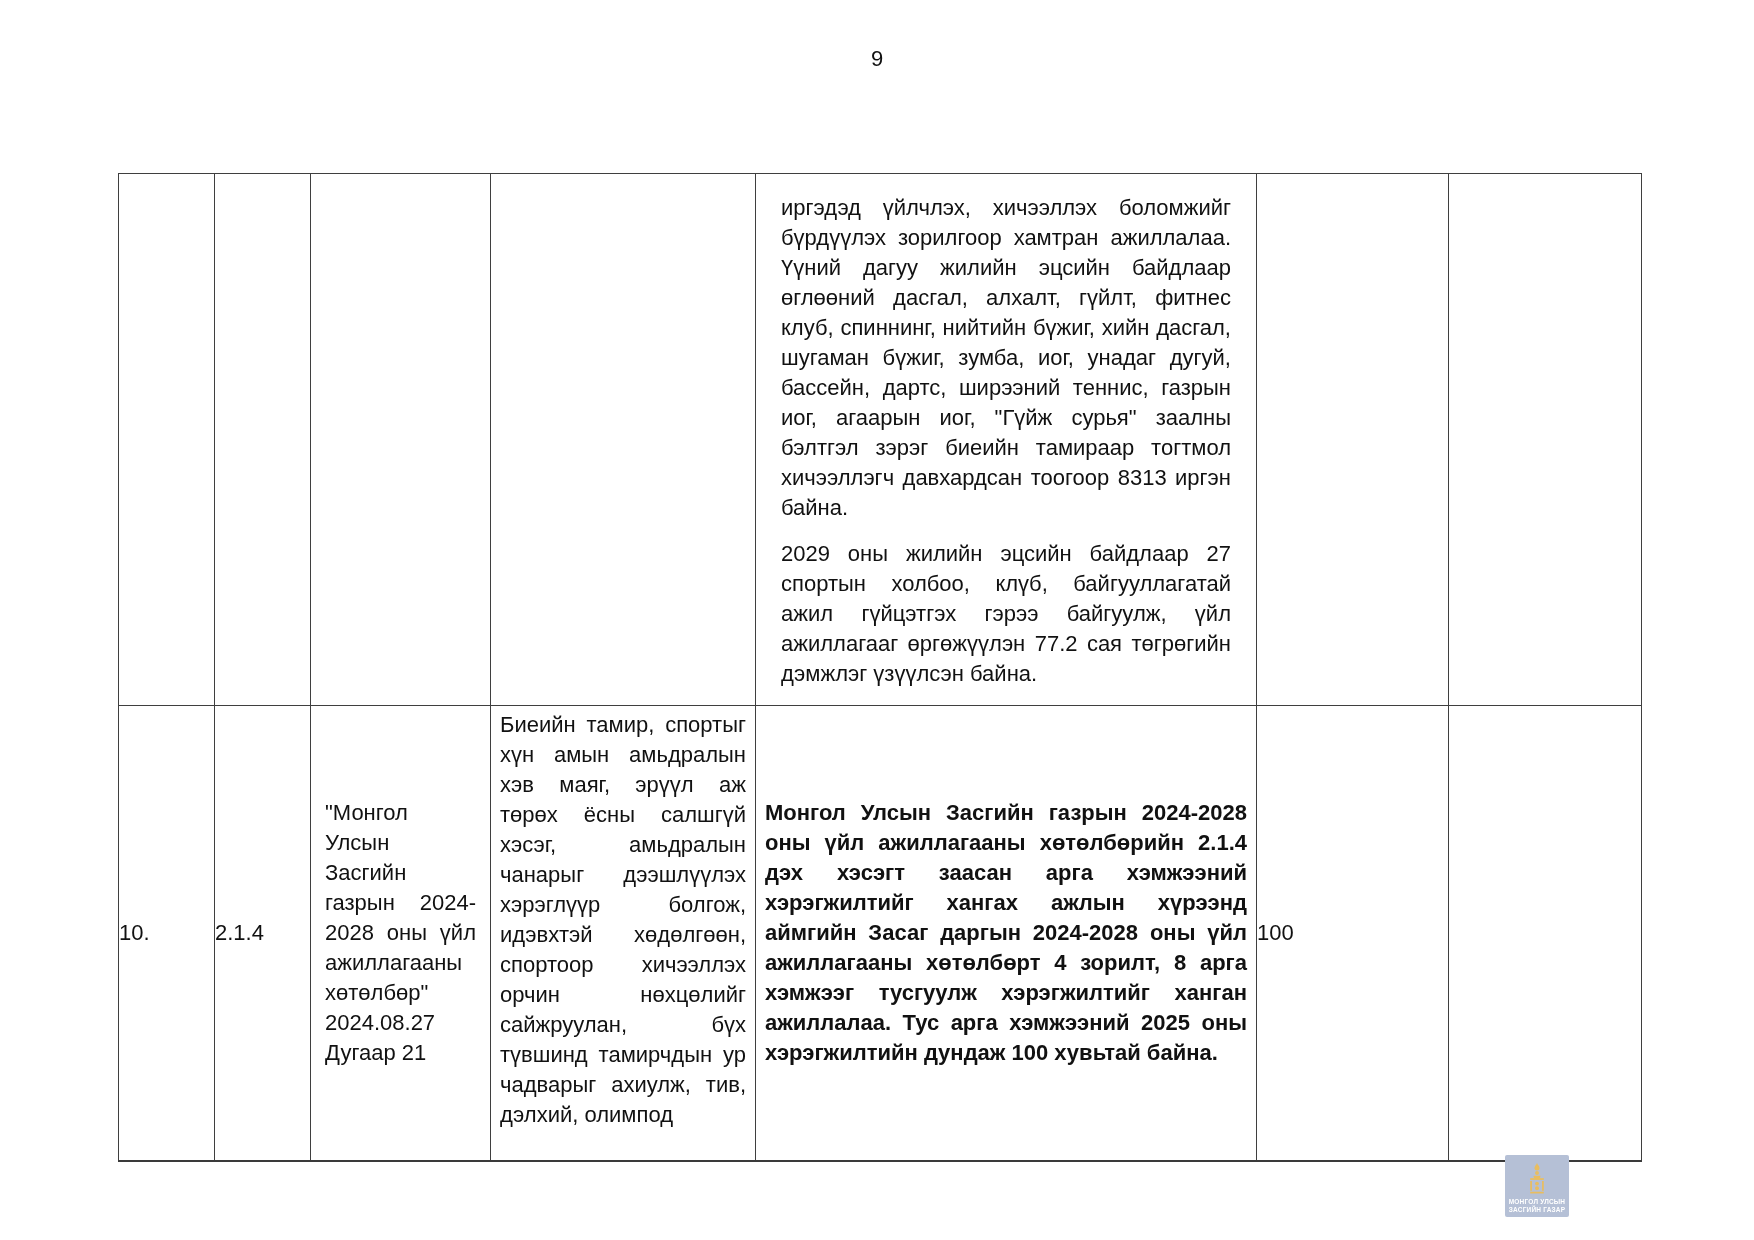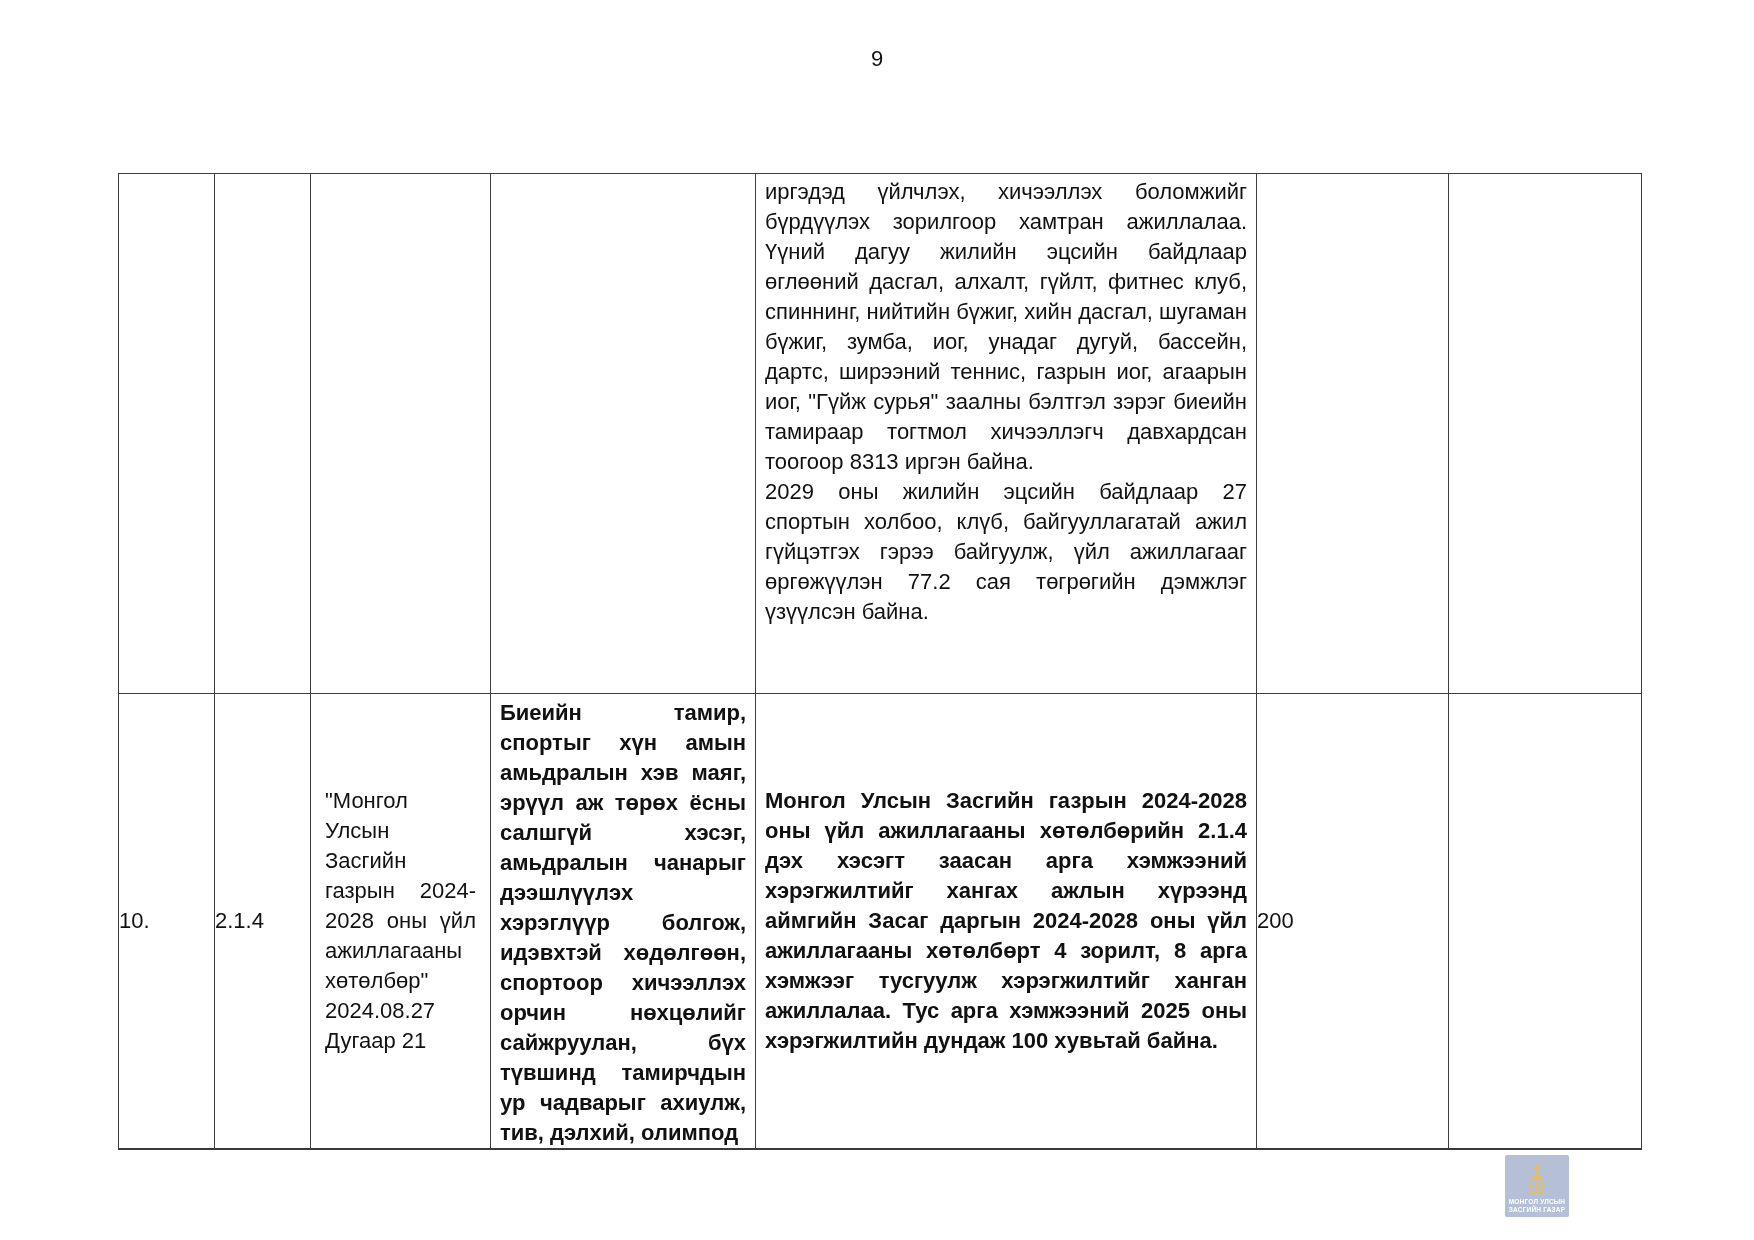--- a/index.html
+++ b/index.html
@@ -41,30 +41,29 @@
     word-wrap: break-word;
   }
   tr.row1 { height: 520px; }
   tr.row2 { height: 455px; }
   td.cell-center { }
   td.cell-impl-cont {
     vertical-align: top;
     padding: 3px 9px 0 9px;
     text-align: justify;
   }
-  td.cell-impl-cont p { margin: 0; }
+  td.cell-impl-cont p { margin: 16px; }
   td.cell-title {
     padding: 0 14px;
     text-align: justify;
   }
   td.cell-measure {
     vertical-align: top;
     padding: 4px 9px 0 9px;
     text-align: justify;
-    font-weight: bold;
   }
   td.cell-impl {
     padding: 0 9px;
     text-align: justify;
     font-weight: bold;
   }
   .gov-logo {
     position: absolute;
     left: 1505px;
     top: 1155px;
@@ -119,21 +118,21 @@
         </td>
         <td></td>
         <td></td>
       </tr>
       <tr class="row2">
         <td class="cell-center">10.</td>
         <td class="cell-center">2.1.4</td>
         <td class="cell-title">"Монгол Улсын Засгийн газрын 2024-2028 оны үйл ажиллагааны хөтөлбөр" 2024.08.27 Дугаар 21</td>
         <td class="cell-measure">Биеийн тамир, спортыг хүн амын амьдралын хэв маяг, эрүүл аж төрөх ёсны салшгүй хэсэг, амьдралын чанарыг дээшлүүлэх хэрэглүүр болгож, идэвхтэй хөдөлгөөн, спортоор хичээллэх орчин нөхцөлийг сайжруулан, бүх түвшинд тамирчдын ур чадварыг ахиулж, тив, дэлхий, олимпод</td>
         <td class="cell-impl">Монгол Улсын Засгийн газрын 2024-2028 оны үйл ажиллагааны хөтөлбөрийн 2.1.4 дэх хэсэгт заасан арга хэмжээний хэрэгжилтийг хангах ажлын хүрээнд аймгийн Засаг даргын 2024-2028 оны үйл ажиллагааны хөтөлбөрт 4 зорилт, 8 арга хэмжээг тусгуулж хэрэгжилтийг ханган ажиллалаа. Тус арга хэмжээний 2025 оны хэрэгжилтийн дундаж 100 хувьтай байна.</td>
-        <td class="cell-center">200</td>
+        <td class="cell-center">100</td>
         <td></td>
       </tr>
     </tbody>
   </table>
 
   <div class="gov-logo">
     <svg viewBox="0 0 20 34" aria-hidden="true">
       <g fill="#e9bd5f">
         <path d="M10 0c.8 2.2 2.6 3 2.6 5.2a2.6 2.6 0 0 1-5.2 0C7.4 3 9.2 2.2 10 0z"></path>
         <circle cx="10" cy="10.3" r="2"></circle>

